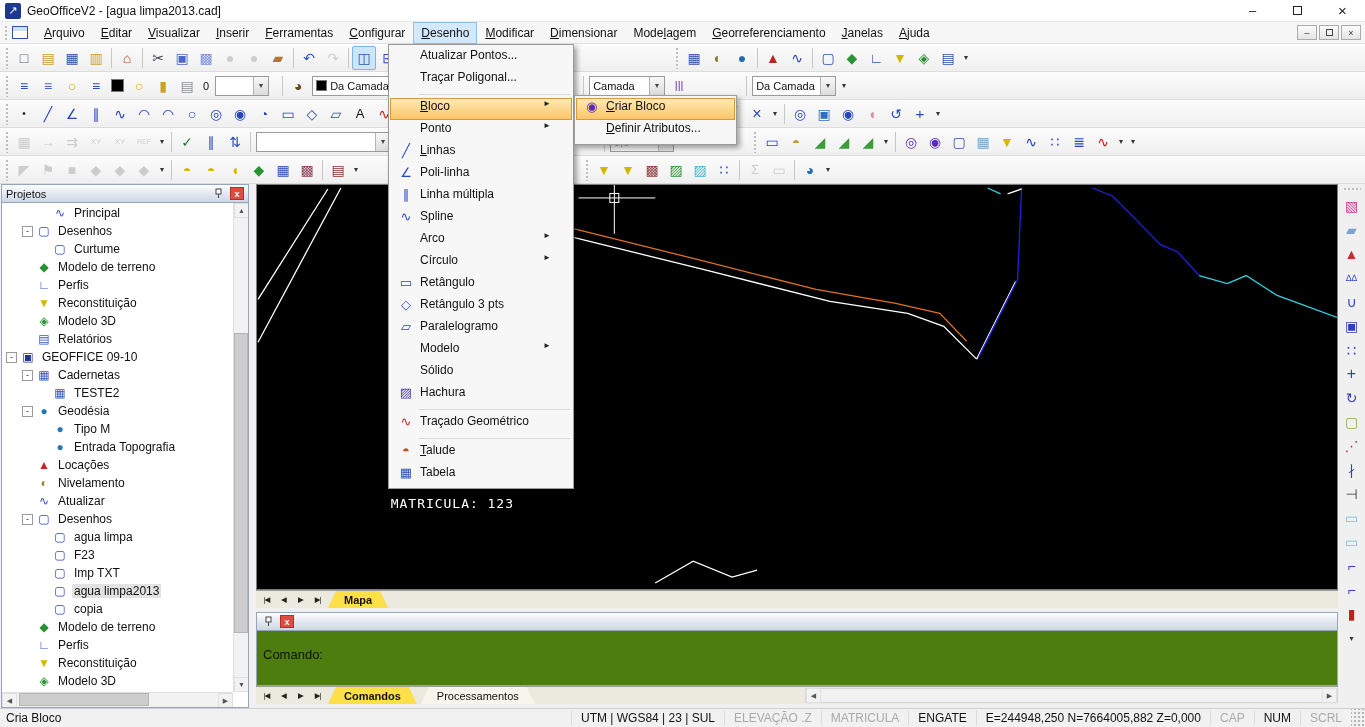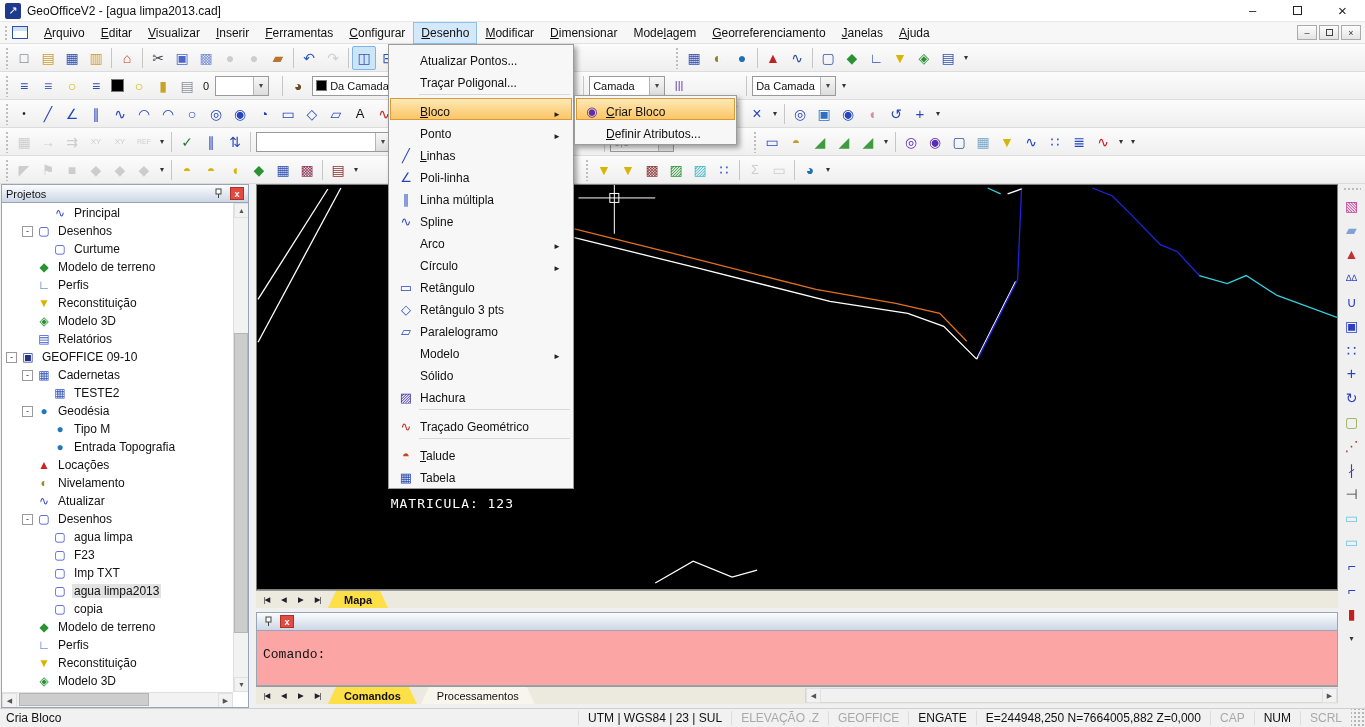--- a/index.html
+++ b/index.html
@@ -62,37 +62,37 @@
   .hthumb{width:130px;height:13px;background:#cdcdcd;border:1px solid #b5b5b5;margin-left:2px}
   .vsplit{width:6px;flex:none}
   .center{flex:1;display:flex;flex-direction:column;min-width:0}
   .canvas-wrap{height:406px;flex:none;position:relative;background:#000;border:1px solid #7d7d7d}
   .canvas-wrap svg{position:absolute;inset:0;width:100%;height:100%}
   .tabbar{height:18px;flex:none;background:#eceade;border-top:1px solid #9a9a9a;display:flex;align-items:center;padding-left:2px}
   .navbtn{width:17px;height:15px;flex:none;display:flex;align-items:center;justify-content:center;font-size:7.5px;color:#222;letter-spacing:-1px}
   .doc-tab{height:17px;padding:0 16px;margin:0 2px;display:flex;align-items:center;font-size:11px;background:#f7f5ec;clip-path:polygon(8px 0,calc(100% - 8px) 0,100% 100%,0 100%);filter:drop-shadow(0 1px 1px rgba(0,0,0,.4))}
   .doc-tab.active{background:#fde047;font-weight:bold}
   .hgap{height:4px;flex:none}
-  .iface-body{flex:1;background:#fca5a5;border:1px solid #98a4b8;border-top:none;font-family:Liberation Mono, monospace;font-size:13px;padding:16px 6px 16px 6px}
+  .iface-body{flex:1;background:#4d7c0f;border:1px solid #98a4b8;border-top:none;font-family:Liberation Sans, sans-serif;font-size:13px;padding:16px 6px 16px 6px}
   .iface-scroll{margin-left:auto;width:533px;height:15px;background:#f1f1f1;border:1px solid #d6d6d6;display:flex;align-items:center}
   .iface-scroll .track{flex:1;height:100%}
   .right-toolbar{width:27px;flex:none;display:flex;flex-direction:column;align-items:center;background:#f0f0f0;padding-top:3px}
   .rgrip{width:18px;height:4px;margin-bottom:3px;background-image:radial-gradient(#bdbdbd 35%,transparent 40%);background-size:4px 4px}
   
   .statusbar{position:absolute;left:0;bottom:0;width:1365px;height:19px;background:#f1f1f1;border-top:1px solid #cfcfcf;display:flex;align-items:center;font-size:12px}
   .shint{padding-left:6px}
   .segs{margin-left:auto;display:flex;height:100%;align-items:center}
   .seg{display:flex;align-items:center;padding:0 9px;border-left:1px solid #dcdcdc;white-space:nowrap}
   .seg.dim{color:#a9a9a9}
   .sgrip{width:14px;height:100%;background-image:radial-gradient(#b5b5b5 30%,transparent 35%);background-size:4px 4px;background-position:bottom right}
   
   .menu{position:absolute;background:#f7f7f7;border:1px solid #9b9b9b;box-shadow:3px 3px 5px rgba(0,0,0,.35);padding:2px 1px;z-index:100}
   #desenho-menu{left:388px;top:44px;width:186px}
   #bloco-submenu{left:574px;top:95px;width:163px;z-index:101}
-  .mitem{height:22px;display:flex;align-items:flex-end;padding:0 10px 0 3px;border:1px solid transparent}
+  .mitem{height:22px;display:flex;align-items:flex-start;padding:0 20px 0 3px;border:1px solid transparent}
   .mitem.hot{background:linear-gradient(#ffe9b6,#fbc566);border-color:#d69a3c}
   .micon{width:24px;flex:none;text-align:center;font-size:13px}
   .mlabel{padding-left:2px}
   .marrow{margin-left:auto;font-size:8px;color:#222}
   .msep{height:1px;background:#d8d8d8;margin:3px 2px 3px 29px}
 </style>
 </head>
 <body>
 
 <div class="titlebar">
@@ -581,21 +581,21 @@
       <span class="tbtn" style="color: rgb(194, 32, 32);">▮</span>
       <span class="tdrop">▾</span>
     </div>
 </div>
 
 <div class="statusbar">
   <span class="shint">Cria Bloco</span>
   <div class="segs" id="status-segments">
       <div class="seg">UTM | WGS84 | 23 | SUL</div>
       <div class="seg dim">ELEVAÇÃO .Z</div>
-      <div class="seg dim">GEOFFICE</div>
+      <div class="seg dim">MATRICULA</div>
       <div class="seg">ENGATE</div>
       <div class="seg">E=244948,250 N=7664005,882 Z=0,000</div>
       <div class="seg dim">CAP</div>
       <div class="seg">NUM</div>
       <div class="seg dim">SCRL</div>
     </div>
   <div class="sgrip"></div>
 </div>
 
 <div class="menu" id="desenho-menu">

